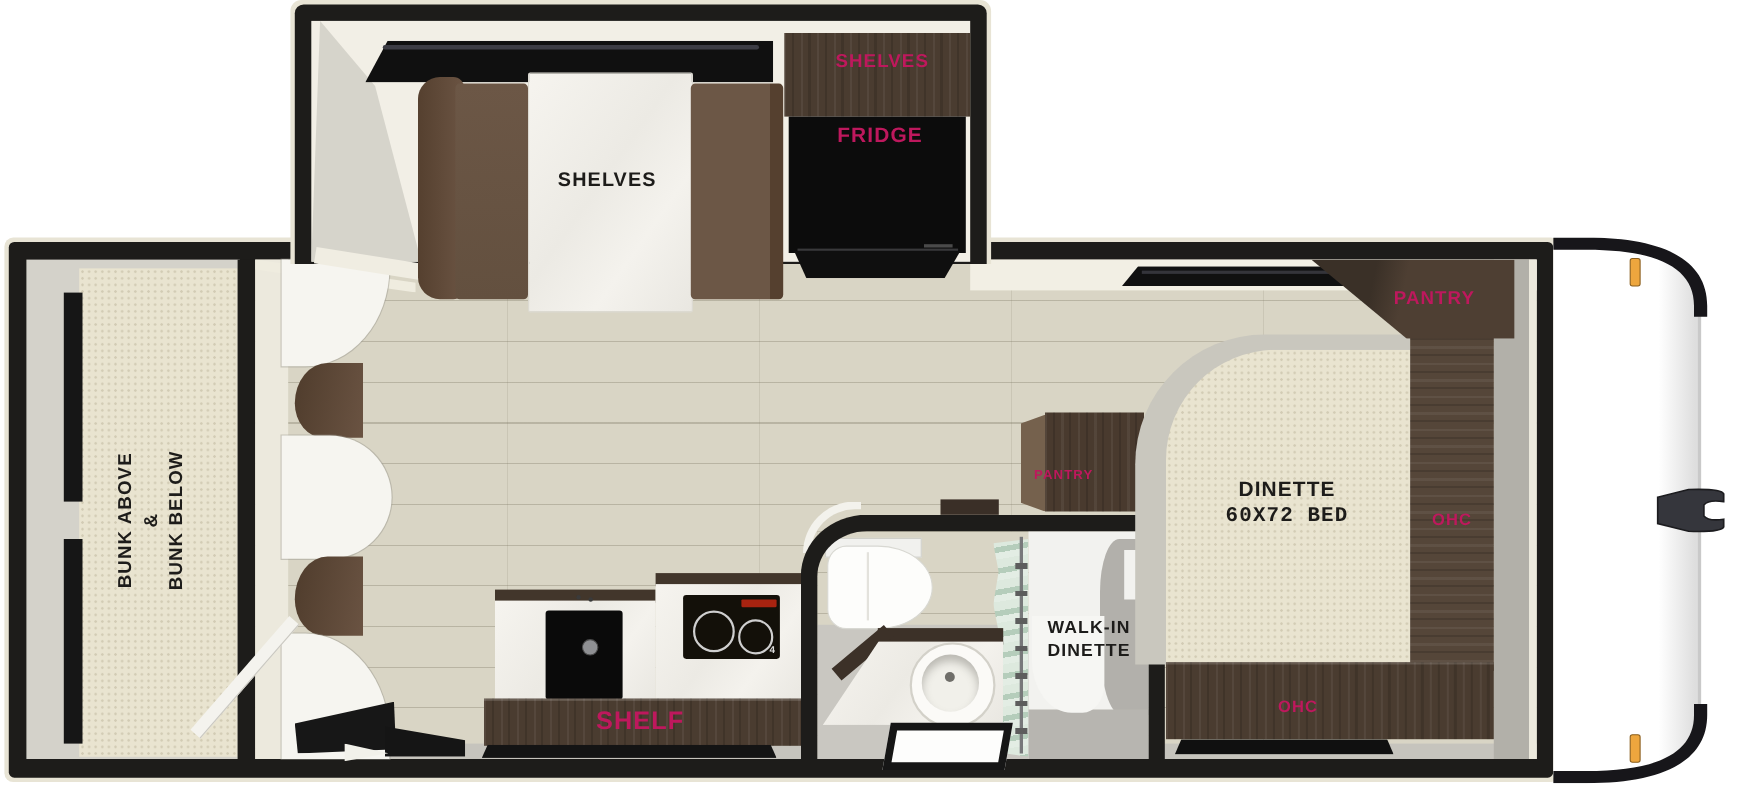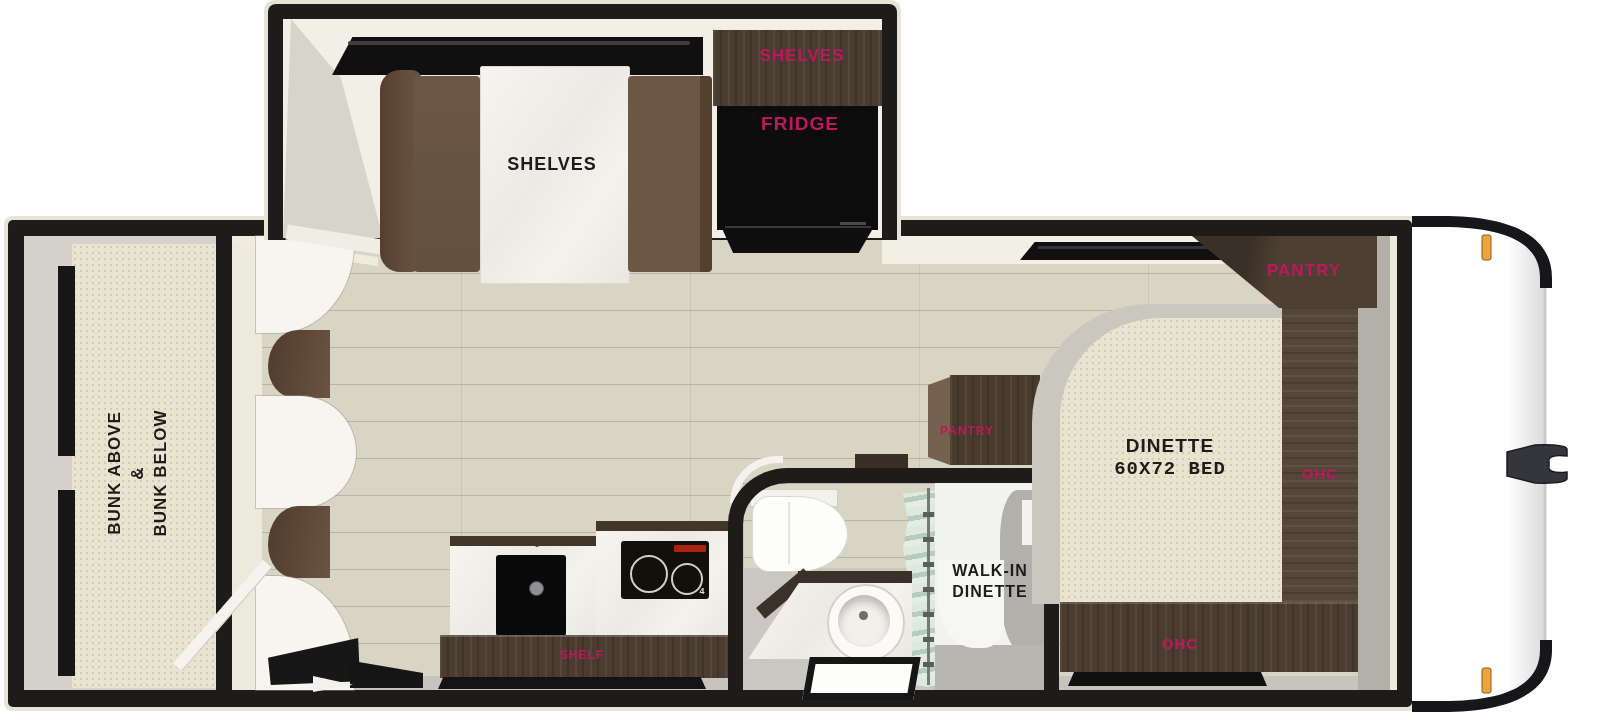--- a/index.html
+++ b/index.html
@@ -73,21 +73,21 @@
   <div class="a" style="left:496px;top:555px;width:70px;height:81px;background:#0a0a0a;border-radius:3px;"></div>
   <div class="a" style="left:529px;top:581px;width:13px;height:13px;border-radius:50%;background:#8f9093;border:1px solid #4c4c4c;"></div>
   <div class="a" style="left:524px;top:541px;width:4px;height:4px;border-radius:50%;background:#3a3a3a;"></div>
   <div class="a" style="left:535px;top:543px;width:4px;height:4px;border-radius:50%;background:#3a3a3a;"></div>
   <div class="a" style="left:621px;top:541px;width:88px;height:58px;background:#131009;border-radius:3px;"></div>
   <div class="a" style="left:630px;top:555px;width:34px;height:34px;border:2px solid #cfcfcf;border-radius:50%;"></div>
   <div class="a" style="left:671px;top:563px;width:28px;height:28px;border:2px solid #cfcfcf;border-radius:50%;"></div>
   <div class="a" style="left:674px;top:545px;width:32px;height:7px;background:#a82310;border-radius:1px;"></div>
   <div class="lbl" style="left:702px;top:591px;font-size:9px;color:#dddddd;letter-spacing:0;">4</div>
   <div class="a wood" style="left:440px;top:635px;width:290px;height:41px;border-top:2px solid rgba(255,255,255,.18);"></div>
-  <div class="lbl lblw" style="left:582px;top:655px;font-size:12px;">SHELF</div>
+  <div class="lbl lblw" style="left:582px;top:655px;font-size:23px;">SHELF</div>
   <div class="a" style="left:438px;top:677px;width:268px;height:12px;background:#141414;clip-path:polygon(2% 0,98% 0,100% 100%,0 100%);"></div>
 
   <div class="a" style="left:730px;top:456px;width:46px;height:40px;border-top-left-radius:50px;border-top:7px solid #f3f2ec;border-left:7px solid #f3f2ec;"></div>
   <div class="a floor" style="left:743px;top:483px;width:301px;height:207px;"></div>
   <div class="a" style="left:743px;top:568px;width:301px;height:122px;background:#c9c7c1;"></div>
 
   <div class="a" style="left:935px;top:483px;width:109px;height:207px;background:#f2f2ef;"></div>
   <div class="a" style="left:1000px;top:490px;width:44px;height:160px;background:#b2b0ab;border-radius:40% 0 0 45% / 30% 0 0 40%;"></div>
   <div class="a" style="left:1022px;top:500px;width:12px;height:45px;background:#f2f2ef;"></div>
   <div class="a" style="left:935px;top:645px;width:109px;height:45px;background:#b7b5b0;"></div>

